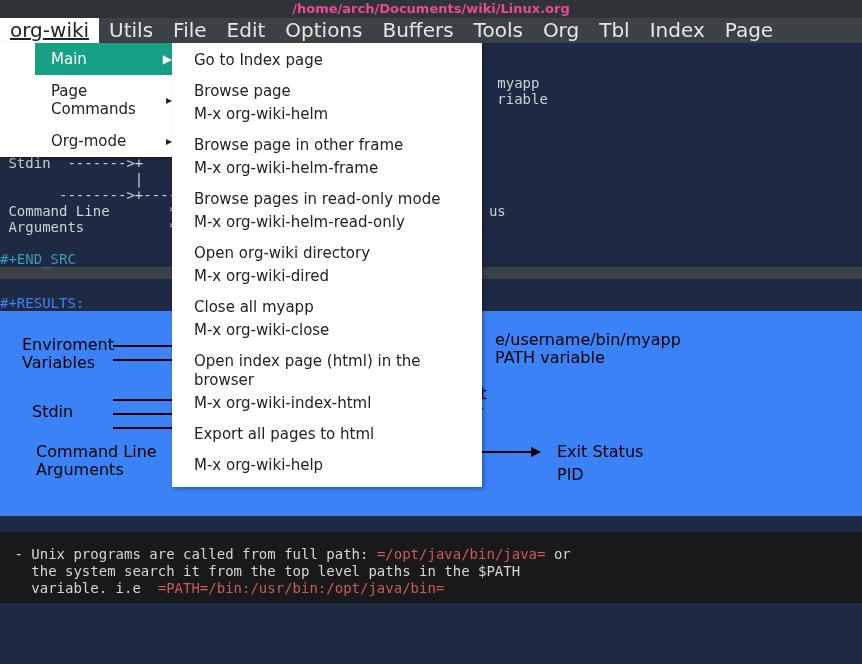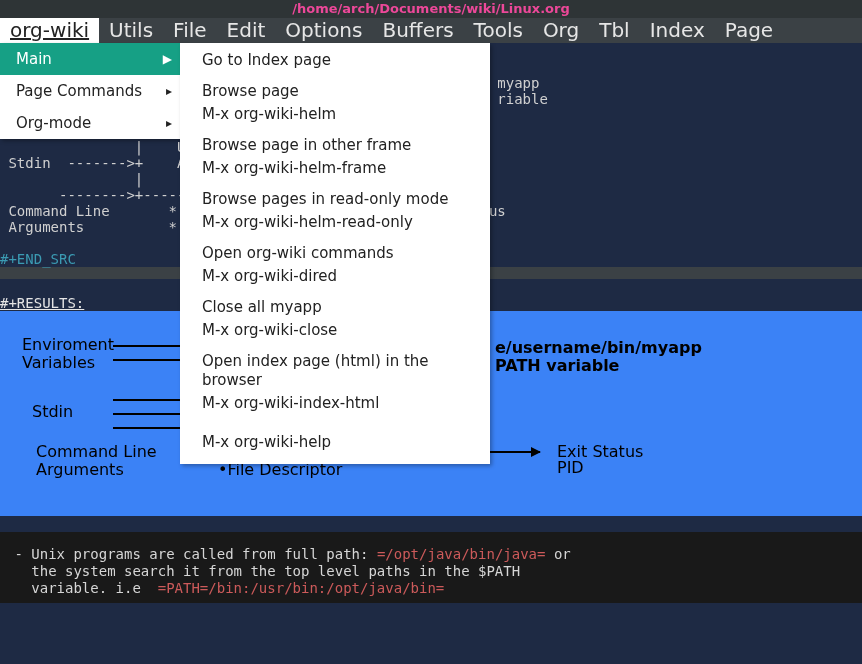--- a/index.html
+++ b/index.html
@@ -52,30 +52,31 @@
     top: 43px;
     width: 184px;
   }
   .submenu-left .subitem {
     display: flex;
     justify-content: space-between;
     align-items: center;
     padding: 7px 12px 7px 16px;
     font-size: 15px;
     cursor: pointer;
+    margin-left: 35px;
   }
   .submenu-left .subitem.active {
     background: #16a085;
     color: #fff;
   }
   .submenu-left .subitem .arrow {
     font-size: 12px;
   }
   .submenu-right {
-    left: 180px;
+    left: 172px;
     top: 43px;
     width: 310px;
     padding: 6px 0 10px 0;
   }
   .submenu-right .cmd {
     padding: 2px 18px 2px 22px;
     font-size: 15px;
     line-height: 19px;
   }
   .submenu-right .cmdgap { height: 8px; }
@@ -87,21 +88,21 @@
     bottom: 0;
     background: #1e2a44;
     color: #d0d0d0;
     font-family: "DejaVu Sans Mono","Liberation Mono",monospace;
     font-size: 14px;
     line-height: 16px;
     white-space: pre;
     overflow: hidden;
   }
   .editor .orgkw { color: #3b9bb3; }
-  .editor .orgres { color: #e5e5e5; text-decoration: underline; }
+  .editor .orgres { color: #3b82f6; }
   .editor .orgpath { color: #cc5a5a; }
   .sepbar {
     background: #3b4145;
     height: 12px;
     width: 100%;
   }
   .diagram {
     background: #3b82f6;
     color: #000;
     font-family: "DejaVu Sans", sans-serif;
@@ -201,23 +202,23 @@
   <div class="dg-arrow" style="left:350px;top:96px;width:80px"></div>
   <div class="dg-arrow" style="left:350px;top:110px;width:80px"></div>
 
   <div class="dg-label" style="left:440px;top:74px">Sdout</div>
   <div class="dg-label" style="left:440px;top:92px">Sderr</div>
 
   <div class="dg-vline" style="left:440px;top:118px;height:24px"></div>
   <div class="dg-arrow" style="left:440px;top:140px;width:100px"></div>
 
   <div class="dg-label" style="left:557px;top:132px">Exit Status</div>
-  <div class="dg-label" style="left:557px;top:148px">PID</div>
-
-  <div class="dg-label" style="left:495px;top:28px;white-space:pre;font-weight:bold">e/username/bin/myapp
+  <div class="dg-label" style="left:557px;top:155px">PID</div>
+
+  <div class="dg-label" style="left:495px;top:20px;white-space:pre;font-weight:normal">e/username/bin/myapp
 PATH variable</div>
 </div>
 <div class="footer"><span> - Unix programs are called from full path: </span><span class="orgpath">=/opt/java/bin/java=</span><span> or</span>
 <span>   the system search it from the top level paths in the $PATH</span>
 <span>   variable. i.e  </span><span class="orgpath">=PATH=/bin:/usr/bin:/opt/java/bin=</span></div>
 </div>
 
 <div class="submenu submenu-left">
   <div class="subitem active">
     <span>Main</span>
@@ -238,24 +239,25 @@
   <div class="cmdgap"></div>
   <div class="cmd">Browse page</div>
   <div class="cmd">M-x org-wiki-helm</div>
   <div class="cmdgap"></div>
   <div class="cmd">Browse page in other frame</div>
   <div class="cmd">M-x org-wiki-helm-frame</div>
   <div class="cmdgap"></div>
   <div class="cmd">Browse pages in read-only mode</div>
   <div class="cmd">M-x org-wiki-helm-read-only</div>
   <div class="cmdgap"></div>
-  <div class="cmd">Open org-wiki commands</div>
+  <div class="cmd">Open org-wiki directory</div>
   <div class="cmd">M-x org-wiki-dired</div>
   <div class="cmdgap"></div>
   <div class="cmd">Close all myapp</div>
   <div class="cmd">M-x org-wiki-close</div>
   <div class="cmdgap"></div>
   <div class="cmd">Open index page (html) in the browser</div>
   <div class="cmd">M-x org-wiki-index-html</div>
   <div class="cmdgap"></div>
+  <div class="cmd">Export all pages to html</div>
   <div class="cmdgap"></div>
   <div class="cmd">M-x org-wiki-help</div>
 </div>
 
 </body></html>

